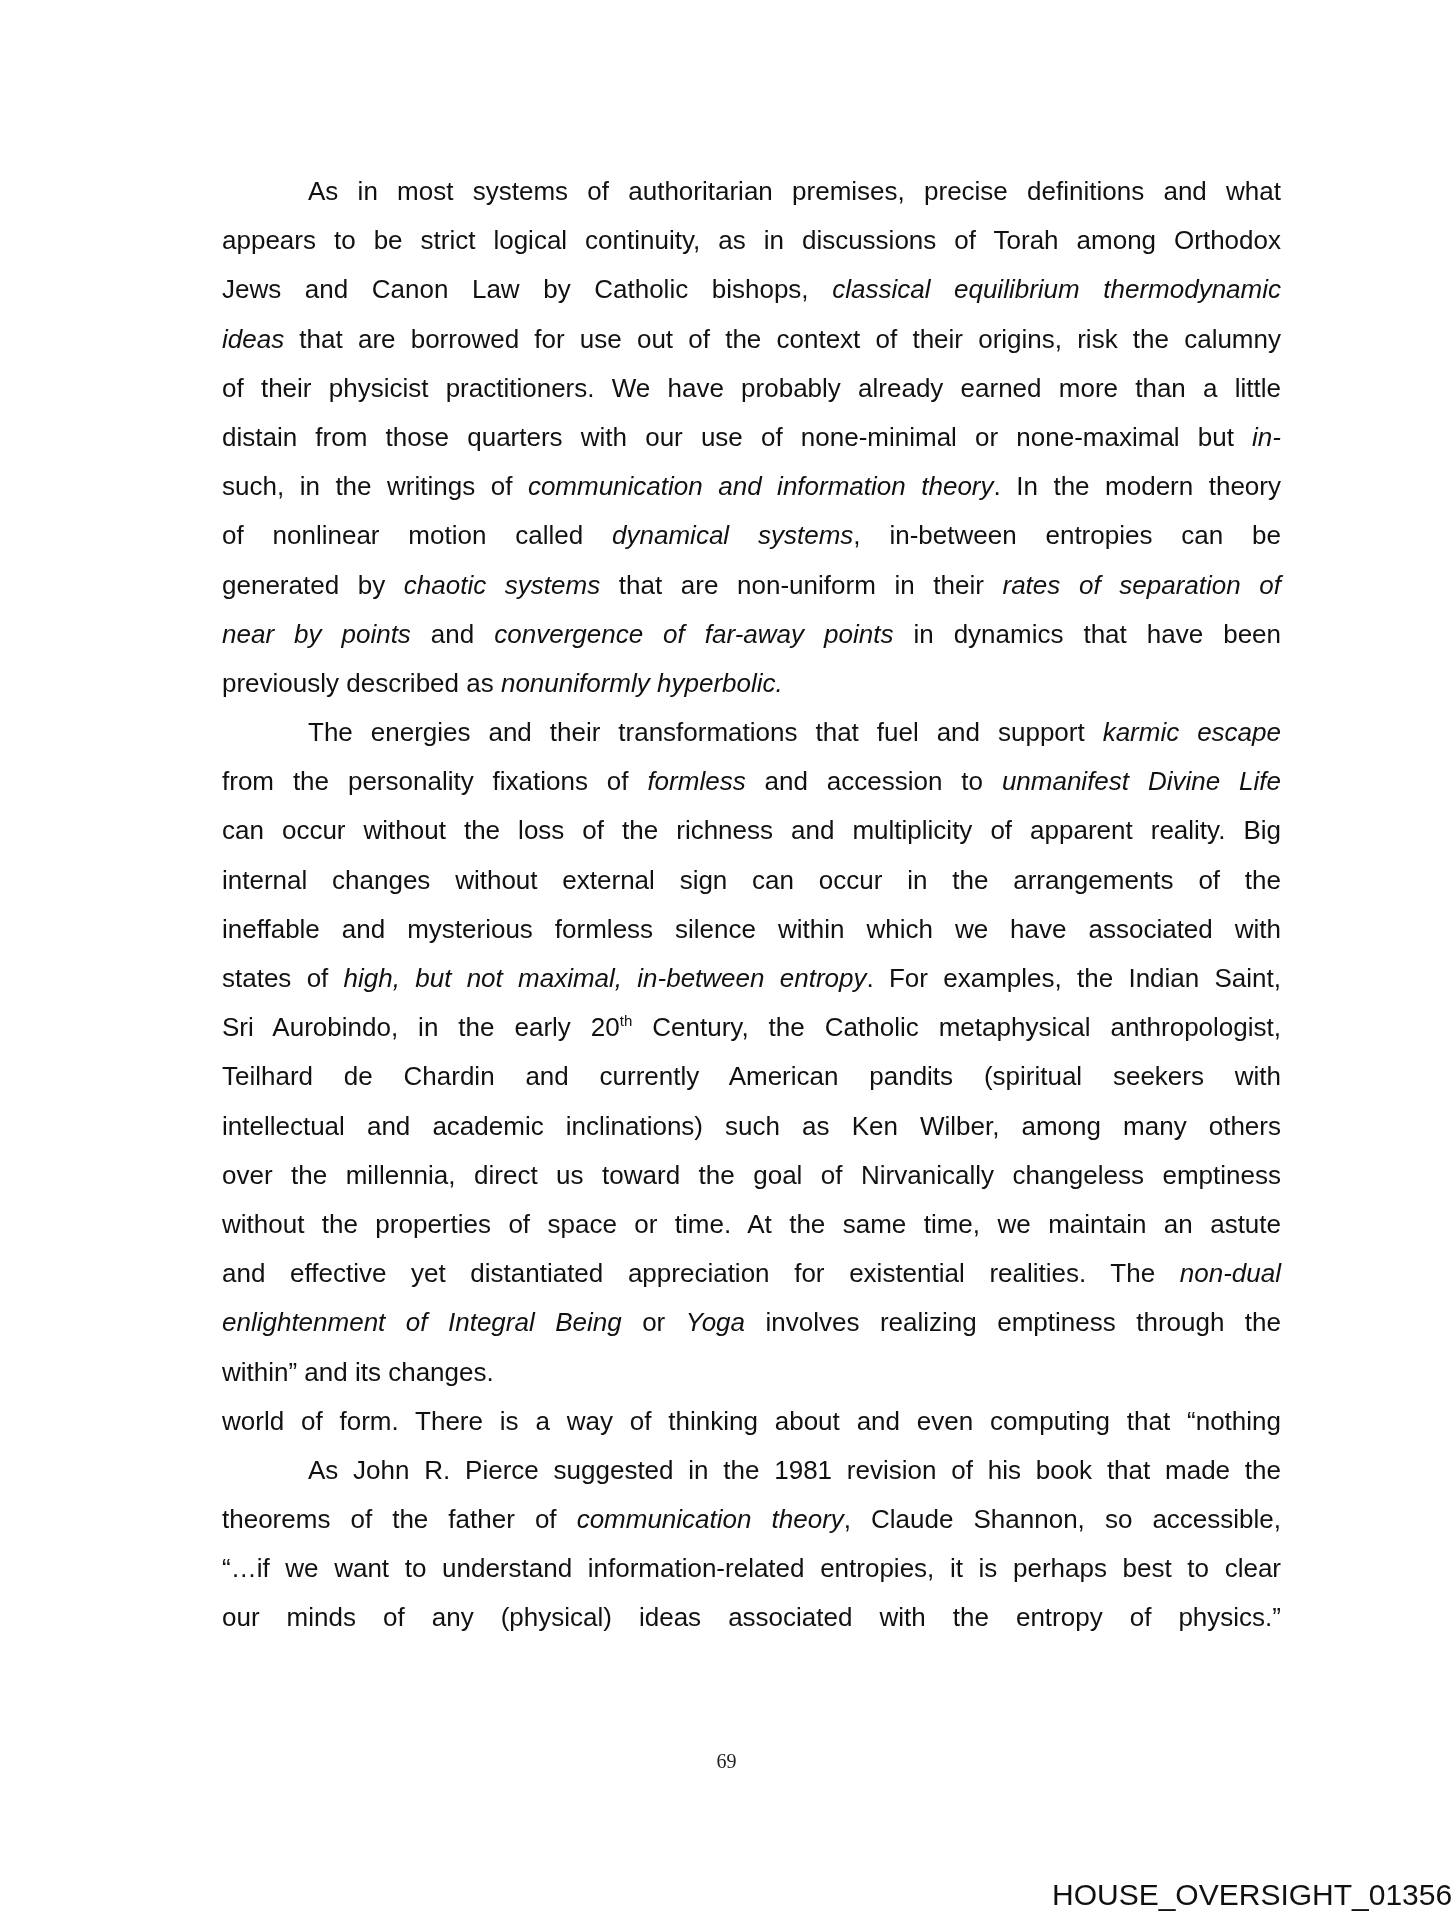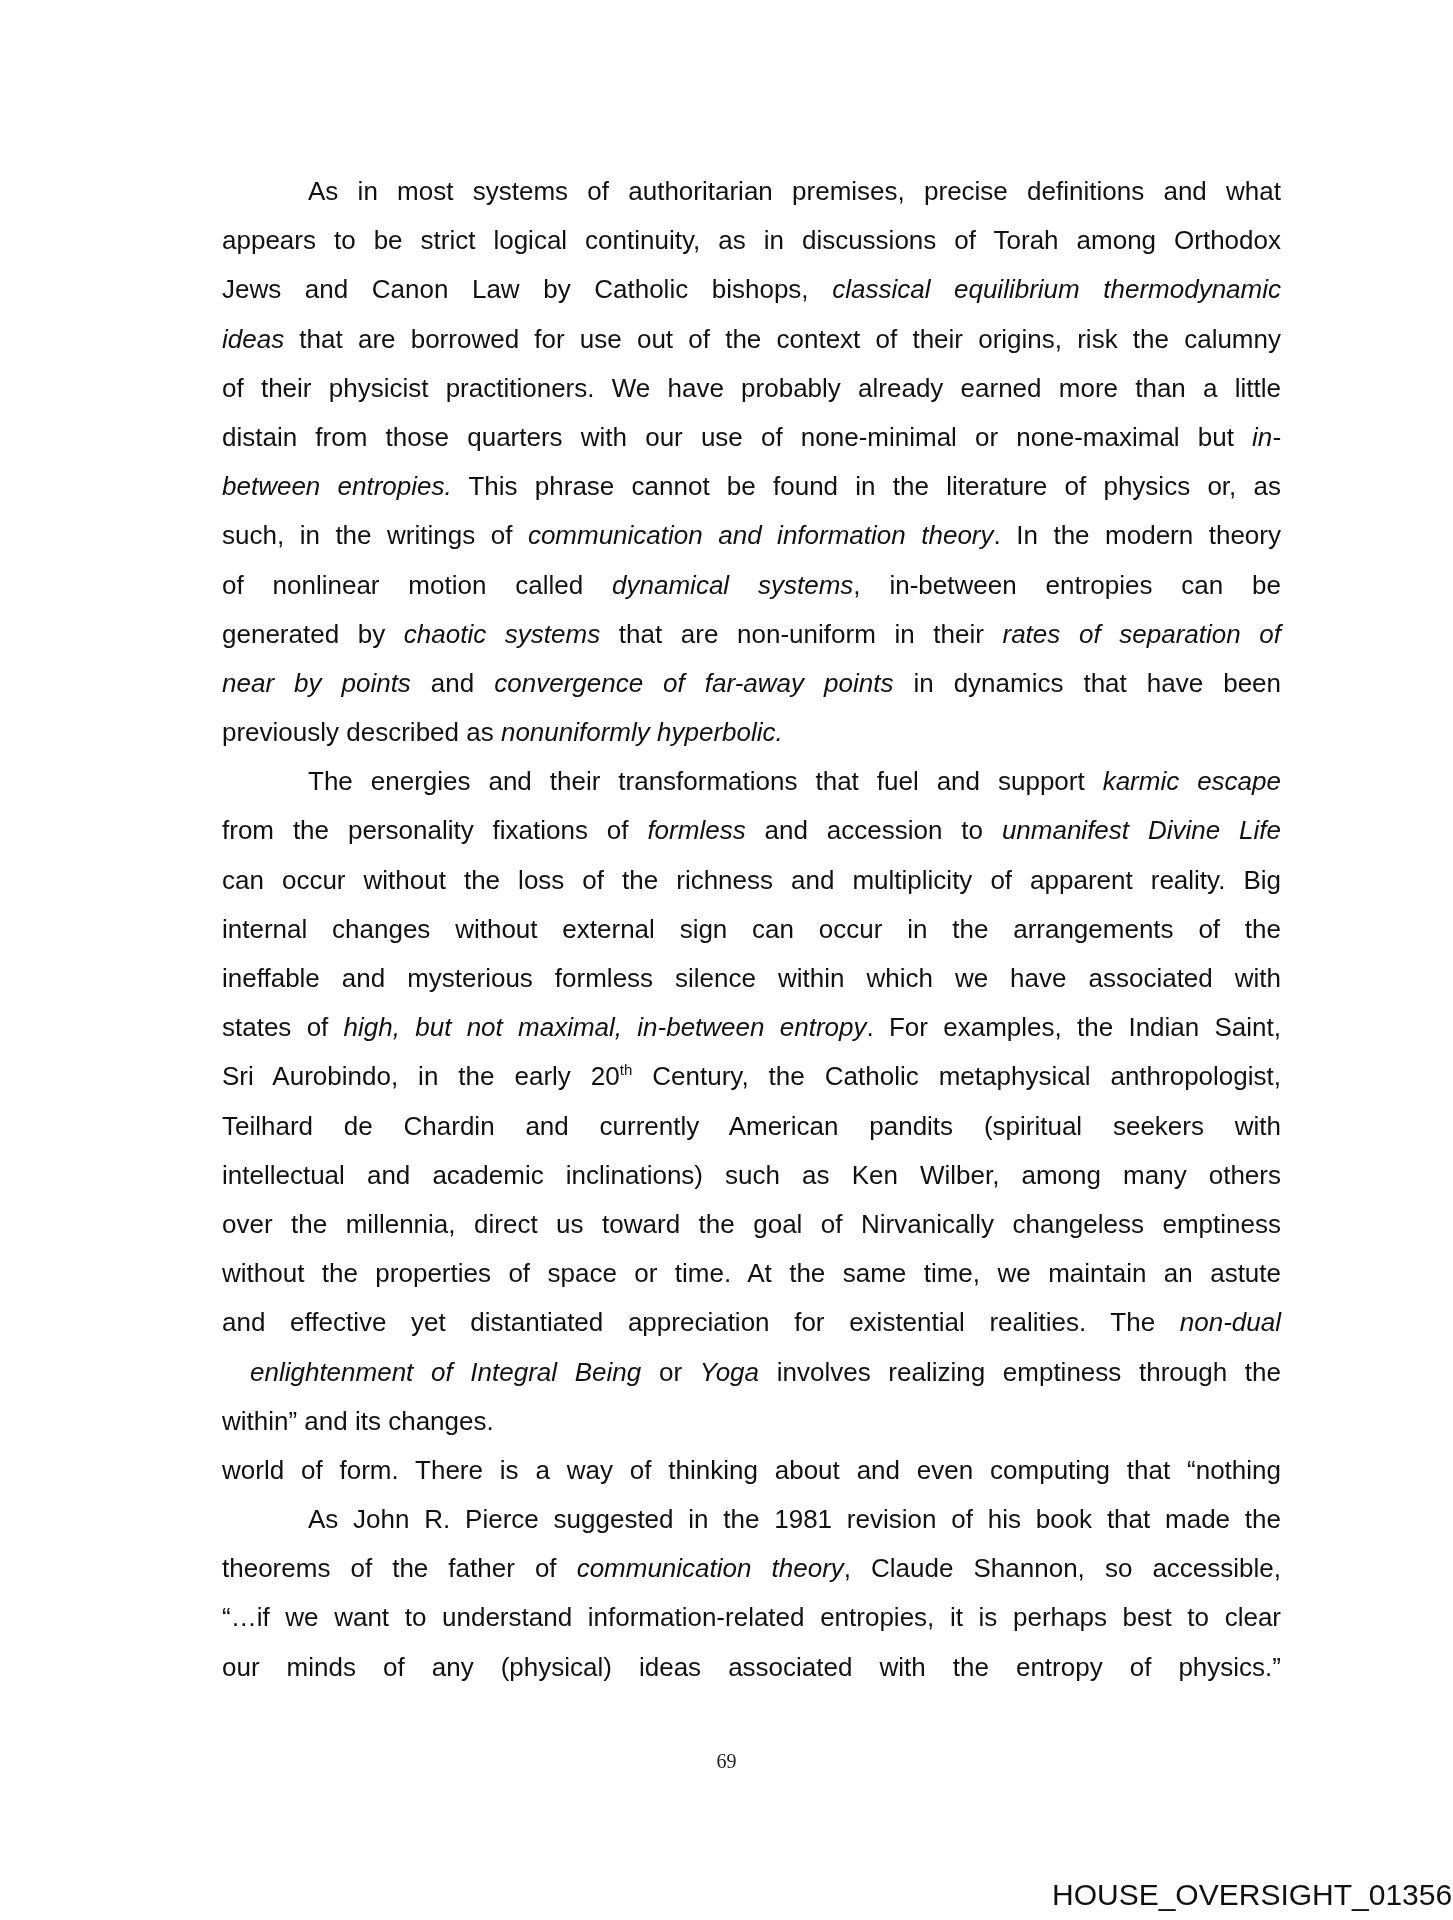--- a/index.html
+++ b/index.html
@@ -79,41 +79,40 @@
 <div class="page">
   <div class="body-text" id="body-text">
 
   <div class="paragraph">
         <div class="line indent"><span class="seg" style="white-space: normal;">As in most systems of authoritarian premises, precise definitions and what</span></div>
         <div class="line"><span class="seg" style="white-space: normal;">appears to be strict logical continuity, as in discussions of Torah among Orthodox</span></div>
         <div class="line"><span class="seg" style="white-space: normal;">Jews and Canon Law by Catholic bishops, </span><span class="seg it" style="white-space: normal;">classical equilibrium thermodynamic</span></div>
         <div class="line"><span class="seg it" style="white-space: normal;">ideas</span><span class="seg" style="white-space: normal;"> that are borrowed for use out of the context of their origins, risk the calumny</span></div>
         <div class="line"><span class="seg" style="white-space: normal;">of their physicist practitioners. We have probably already earned more than a little</span></div>
         <div class="line"><span class="seg" style="white-space: normal;">distain from those quarters with our use of none-minimal or none-maximal but </span><span class="seg it" style="white-space: normal;">in-</span></div>
-        <div class="line"><span class="seg it" style="white-space: normal;">between entropies.</span><span class="seg" style="white-space: normal;"> This phrase cannot be found in the literature of physics or, as</span></div>
         <div class="line"><span class="seg" style="white-space: normal;">such, in the writings of </span><span class="seg it" style="white-space: normal;">communication and information theory</span><span class="seg" style="white-space: normal;">. In the modern theory</span></div>
         <div class="line"><span class="seg" style="white-space: normal;">of nonlinear motion called </span><span class="seg it" style="white-space: normal;">dynamical systems</span><span class="seg" style="white-space: normal;">, in-between entropies can be</span></div>
         <div class="line"><span class="seg" style="white-space: normal;">generated by </span><span class="seg it" style="white-space: normal;">chaotic systems</span><span class="seg" style="white-space: normal;"> that are non-uniform in their </span><span class="seg it" style="white-space: normal;">rates of separation of</span></div>
         <div class="line"><span class="seg it" style="white-space: normal;">near by points</span><span class="seg" style="white-space: normal;"> and </span><span class="seg it" style="white-space: normal;">convergence of far-away points</span><span class="seg" style="white-space: normal;"> in dynamics that have been</span></div>
         <div class="line last"><span class="seg" style="white-space: normal;">previously described as </span><span class="seg it" style="white-space: normal;">nonuniformly hyperbolic.</span></div>
       </div>
       <div class="paragraph">
         <div class="line indent"><span class="seg" style="white-space: normal;">The energies and their transformations that fuel and support </span><span class="seg it" style="white-space: normal;">karmic escape</span></div>
         <div class="line"><span class="seg" style="white-space: normal;">from the personality fixations of </span><span class="seg it" style="white-space: normal;">formless</span><span class="seg" style="white-space: normal;"> and accession to </span><span class="seg it" style="white-space: normal;">unmanifest Divine Life</span></div>
         <div class="line"><span class="seg" style="white-space: normal;">can occur without the loss of the richness and multiplicity of apparent reality. Big</span></div>
         <div class="line"><span class="seg" style="white-space: normal;">internal changes without external sign can occur in the arrangements of the</span></div>
         <div class="line"><span class="seg" style="white-space: normal;">ineffable and mysterious formless silence within which we have associated with</span></div>
         <div class="line"><span class="seg" style="white-space: normal; margin-top: 8px;">states of </span><span class="seg it" style="white-space: normal;">high, but not maximal, in-between entropy</span><span class="seg" style="white-space: normal;">. For examples, the Indian Saint,</span></div>
         <div class="line"><span class="seg" style="white-space: normal;">Sri Aurobindo, in the early 20</span><span class="seg sup" style="white-space: normal;">th</span><span class="seg" style="white-space: normal;"> Century, the Catholic metaphysical anthropologist,</span></div>
         <div class="line"><span class="seg" style="white-space: normal;">Teilhard de Chardin and currently American pandits (spiritual seekers with</span></div>
         <div class="line"><span class="seg" style="white-space: normal;">intellectual and academic inclinations) such as Ken Wilber, among many others</span></div>
         <div class="line"><span class="seg" style="white-space: normal;">over the millennia, direct us toward the goal of Nirvanically changeless emptiness</span></div>
         <div class="line"><span class="seg" style="white-space: normal;">without the properties of space or time. At the same time, we maintain an astute</span></div>
         <div class="line"><span class="seg" style="white-space: normal;">and effective yet distantiated appreciation for existential realities. The </span><span class="seg it" style="white-space: normal;">non-dual</span></div>
-        <div class="line"><span class="seg it" style="white-space: normal; margin-left: 28px;">enlightenment of Integral Being</span><span class="seg" style="white-space: normal;"> or </span><span class="seg it" style="white-space: normal;">Yoga</span><span class="seg" style="white-space: normal;"> involves realizing emptiness through the</span></div>
+        <div class="line"><span class="seg it" style="white-space: normal;">enlightenment of Integral Being</span><span class="seg" style="white-space: normal;"> or </span><span class="seg it" style="white-space: normal;">Yoga</span><span class="seg" style="white-space: normal;"> involves realizing emptiness through the</span></div>
         <div class="line last"><span class="seg" style="white-space: normal;">within” and its changes.</span></div>
         <div class="line"><span class="seg" style="white-space: normal;">world of form. There is a way of thinking about and even computing that “nothing</span></div>
       </div>
       <div class="paragraph">
         <div class="line indent"><span class="seg" style="white-space: normal;">As John R. Pierce suggested in the 1981 revision of his book that made the</span></div>
         <div class="line"><span class="seg" style="white-space: normal;">theorems of the father of </span><span class="seg it" style="white-space: normal;">communication theory</span><span class="seg" style="white-space: normal;">, Claude Shannon, so accessible,</span></div>
         <div class="line"><span class="seg" style="white-space: normal;">“…if we want to understand information-related entropies, it is perhaps best to clear</span></div>
         <div class="line"><span class="seg" style="white-space: normal;">our minds of any (physical) ideas associated with the entropy of physics.”</span></div>
       </div>
     </div>

